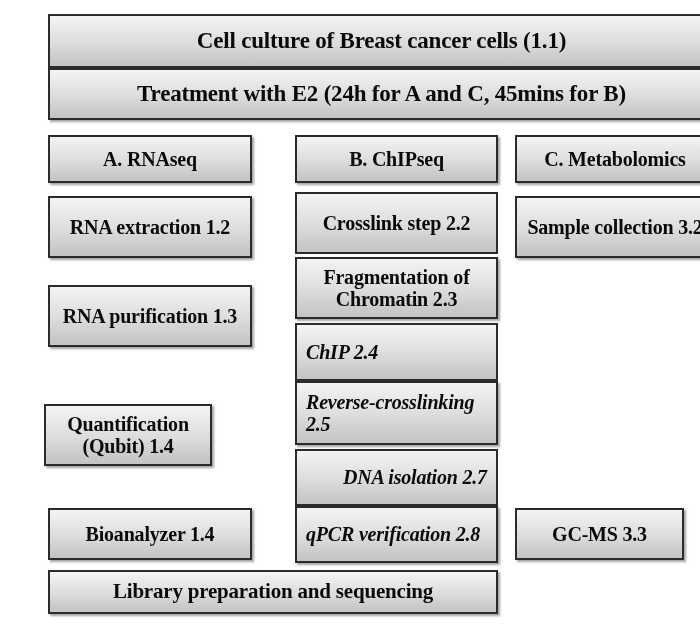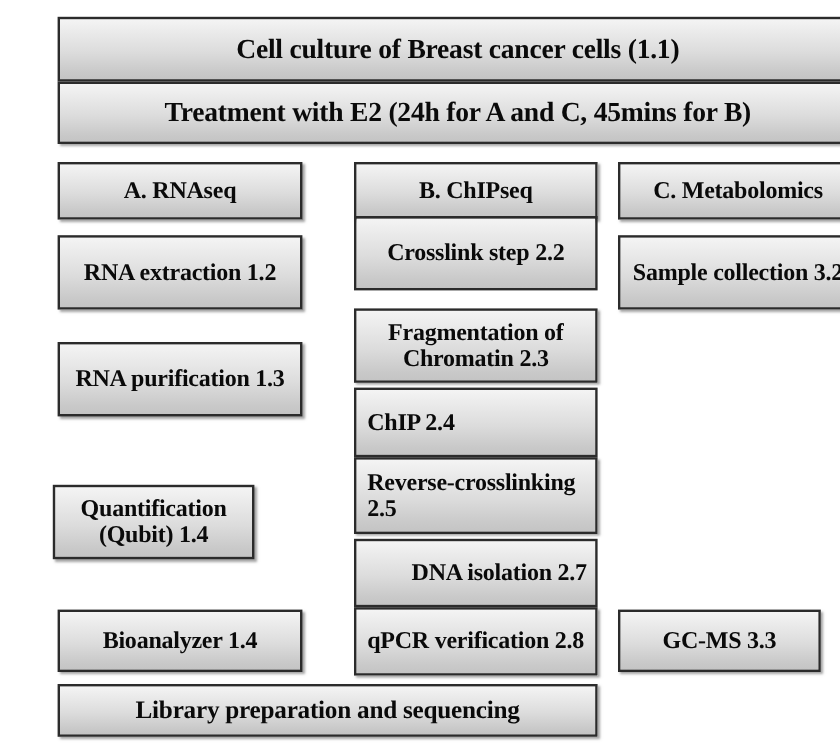--- a/index.html
+++ b/index.html
@@ -34,20 +34,21 @@
     font-weight: bold;
     color: #0a0a0a;
     line-height: 1.12;
     letter-spacing: -0.2px;
     padding: 0 6px;
   }
   .box.left-align {
     justify-content: flex-start;
     text-align: left;
     padding-left: 9px;
+    font-style: italic;
   }
   
   .box.stacked { box-shadow: none; }
   .box.stacked-last { box-shadow: 2px 2px 2px rgba(90,90,90,0.55); }
 
   .t-title  { font-size: 23px; }
   .t-head   { font-size: 20px; }
   .t-step   { font-size: 20px; }
   .t-bottom { font-size: 21px; }
 </style>
@@ -65,21 +66,21 @@
   <div class="box t-step" style="left:14px; top:196px; width:204px; height:62px;">RNA extraction 1.2</div>
 
   <div class="box t-step" style="left:14px; top:285px; width:204px; height:62px;">RNA purification 1.3</div>
 
   <div class="box t-step" style="left:10px; top:404px; width:168px; height:62px;">Quantification (Qubit) 1.4</div>
 
   <div class="box t-step" style="left:14px; top:508px; width:204px; height:52px;">Bioanalyzer 1.4</div>
 
   <div class="box t-head" style="left:261px; top:135px; width:203px; height:48px;">B. ChIPseq</div>
 
-  <div class="box t-step stacked" style="left:261px; top:180px; width:203px; height:62px;">Crosslink step 2.2</div>
+  <div class="box t-step stacked" style="left:261px; top:192px; width:203px; height:62px;">Crosslink step 2.2</div>
 
   <div class="box t-step stacked-last" style="left:261px; top:257px; width:203px; height:62px;">Fragmentation of Chromatin 2.3</div>
 
   <div class="box t-step left-align stacked" style="left:261px; top:323px; width:203px; height:58px;">ChIP 2.4</div>
 
   <div class="box t-step left-align stacked-last" style="left:261px; top:381px; width:203px; height:64px;">Reverse-crosslinking 2.5</div>
 
   <div class="box t-step left-align stacked" style="left:261px; top:449px; width:203px; height:57px;padding-left:46px;">DNA isolation 2.7</div>
 
   <div class="box t-step left-align stacked-last" style="left:261px; top:506px; width:203px; height:57px;">qPCR verification 2.8</div>

